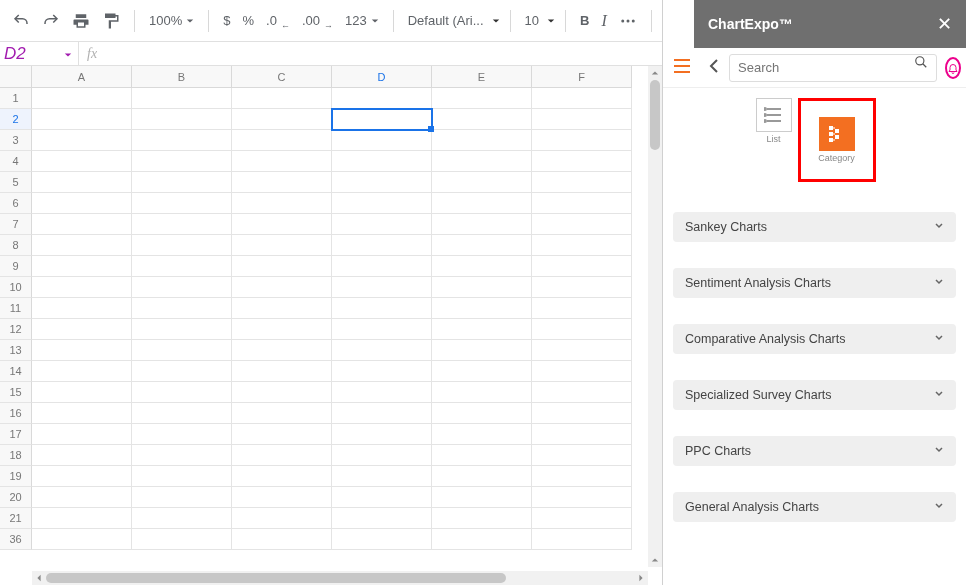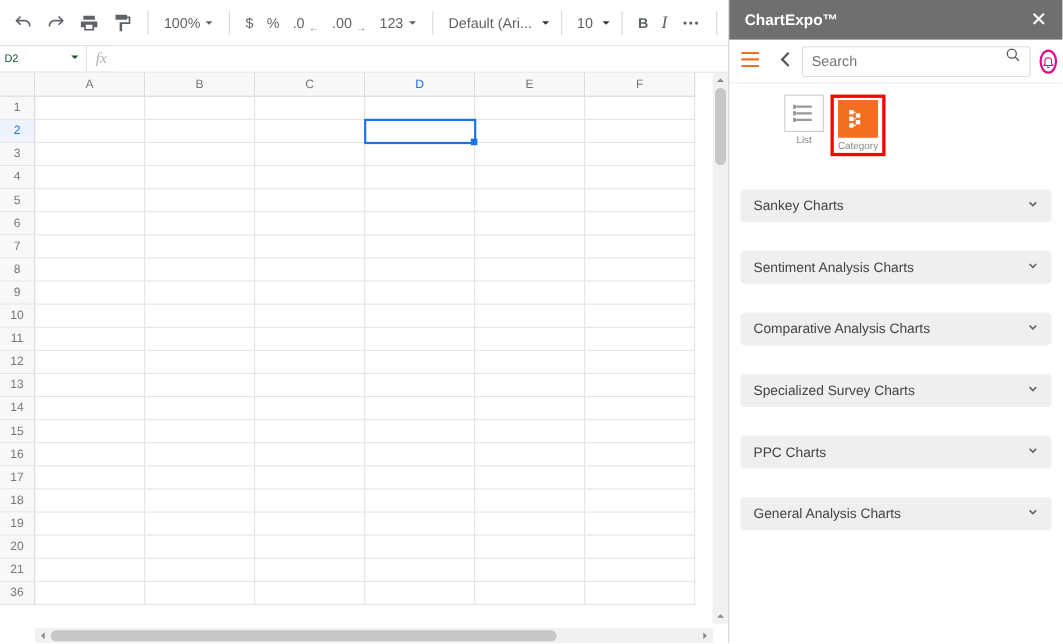--- a/index.html
+++ b/index.html
@@ -12,21 +12,21 @@
   .tb-btn svg { width: 18px; height: 18px; }
   .tb-text { color: #5f6368; padding: 0 4px; font-size: 13px; display: flex; align-items: center; gap: 4px; cursor: pointer; }
   .caret { display: inline-block; }
   .caret svg { width: 8px; height: 8px; }
   .font-select { max-width: 90px; overflow: hidden; text-overflow: ellipsis; white-space: nowrap; }
   .bold { font-weight: bold; }
   .italic { font-style: italic; font-family: "Times New Roman", serif; font-size: 16px; }
 
   
   .namebar { display: flex; align-items: center; height: 24px; border-bottom: 1px solid #e0e0e0; }
-  .namebox { width: 78px; padding-left: 4px; color: #14532d; font-size: 10px; display: flex; align-items: center; justify-content: space-between; padding-right: 6px; }
+  .namebox { width: 78px; padding-left: 4px; color: #a21caf; font-size: 17px; display: flex; align-items: center; justify-content: space-between; padding-right: 6px; font-style: italic; }
   .namebox .caret svg { width: 8px; height: 8px; }
   .fx-label { color: #b0b0b0; font-style: italic; padding: 0 8px; font-family: "Times New Roman", serif; font-size: 14px; border-left: 1px solid #e0e0e0; height: 100%; display: flex; align-items: center; }
   .formula-input { flex: 1; height: 100%; border: none; outline: none; padding: 0 6px; font-size: 13px; }
 
   
   .gridwrap { position: absolute; top: 66px; left: 0; width: 662px; bottom: 0; overflow: hidden; }
   .colheads { display: flex; height: 22px; }
   .corner { width: 32px; border-right: 1px solid #d9d9d9; border-bottom: 1px solid #d9d9d9; background: #f8f8f8; }
   .colhead { flex: 0 0 100px; border-right: 1px solid #d9d9d9; border-bottom: 1px solid #d9d9d9; background: #f8f8f8; display: flex; align-items: center; justify-content: center; color: #777; font-size: 11px; }
   .rows { }
@@ -42,39 +42,39 @@
   .grid-vscroll-up { position:absolute; top:0; left:0; right:0; height:14px; display:flex; align-items:center; justify-content:center; color:#888; }
   .grid-vscroll-thumb { position:absolute; top:14px; left:2px; right:2px; height:70px; background:#c7c7c7; border-radius:6px; }
   .grid-hscroll-track { position:absolute; left:32px; right:14px; bottom:0; height:14px; background:#f1f1f1; }
   .grid-hscroll-left { position:absolute; left:0; top:0; bottom:0; width:14px; display:flex; align-items:center; justify-content:center; color:#888; }
   .grid-hscroll-right { position:absolute; right:0; top:0; bottom:0; width:14px; display:flex; align-items:center; justify-content:center; color:#888; }
   .grid-hscroll-thumb { position:absolute; left:14px; top:2px; bottom:2px; width:460px; background:#c7c7c7; border-radius:6px; }
   .tab-scroll-up { position:absolute; right:0; bottom:18px; width:14px; height:14px; display:flex; align-items:center; justify-content:center; color:#888; background:#f1f1f1; }
 
   
   .sidebar { position: absolute; top: 0; right: 0; width: 304px; height: 585px; background: #fff; border-left: 1px solid #d0d0d0; display: flex; flex-direction: column; }
-  .side-header { height: 36px; background: #6f6f6f; color: #fff; display: flex; align-items: center; padding: 0 14px; font-size: 14px; font-weight: bold; }
+  .side-header { height: 48px; background: #6f6f6f; color: #fff; display: flex; align-items: center; padding: 0 14px; font-size: 14px; font-weight: bold; margin-left: 31px; }
   .side-header .close { margin-left: auto; cursor: pointer; font-size: 18px; font-weight: normal; }
   .side-sub { height: 40px; display: flex; align-items: center; padding: 0 10px; gap: 8px; border-bottom: 1px solid #eee; }
   .burger svg { width:18px; height:14px; }
   .burger { color:#f36f21; cursor:pointer; }
   .back-caret { color:#555; cursor:pointer; padding:0 2px; }
   .subdivider { width:1px; height:20px; background:#ccc; }
   .search-box { flex:1; height:28px; border:1px solid #ddd; border-radius:3px; display:flex; padding:0 8px; color:#888; }
   .search-box input { flex:1; border:none; outline:none; font-size:13px; background:transparent; }
   .mag { color:#555; }
   .bell { width:22px; height:22px; border-radius:50%; border:2px solid #ec008c; color:#ec008c; display:flex; align-items:center; justify-content:center; cursor:pointer; }
   .bell svg { width:12px; height:12px; }
 
-  .view-toggle-row { display:flex; justify-content:flex-start; padding:10px 12px 4px; gap:4px;margin-left:36px; }
+  .view-toggle-row { display:flex; justify-content:center; padding:10px 12px 4px; gap:4px; }
   .view-toggle { width:40px; display:flex; flex-direction:column; align-items:center; gap:2px; cursor:pointer; }
   .view-icon-box { width:36px; height:34px; display:flex; align-items:center; justify-content:center; border:1px solid #ccc; color:#999; }
   .view-icon-box.active { background:#f36f21; border-color:#f36f21; color:#fff; }
   .view-label { font-size:9px; color:#888; }
-  .highlight-ring { border:3px solid #ff0000; padding:2px; }
+  .highlight-ring { border:3px solid #ff0000; padding:16px; }
 
   .cat-list { padding: 6px 10px; display:flex; flex-direction:column; gap:6px; }
   .cat-item { background:#efefef; border-radius:4px; height:30px; display:flex; align-items:center; justify-content:space-between; padding:0 12px; font-size:12.5px; color:#444; cursor:pointer;margin-top:20px; }
   .cat-item .chev svg { width:10px; height:10px; color:#666; }
 
 </style>
 </head>
 <body>
 
 <div class="toolbar">

